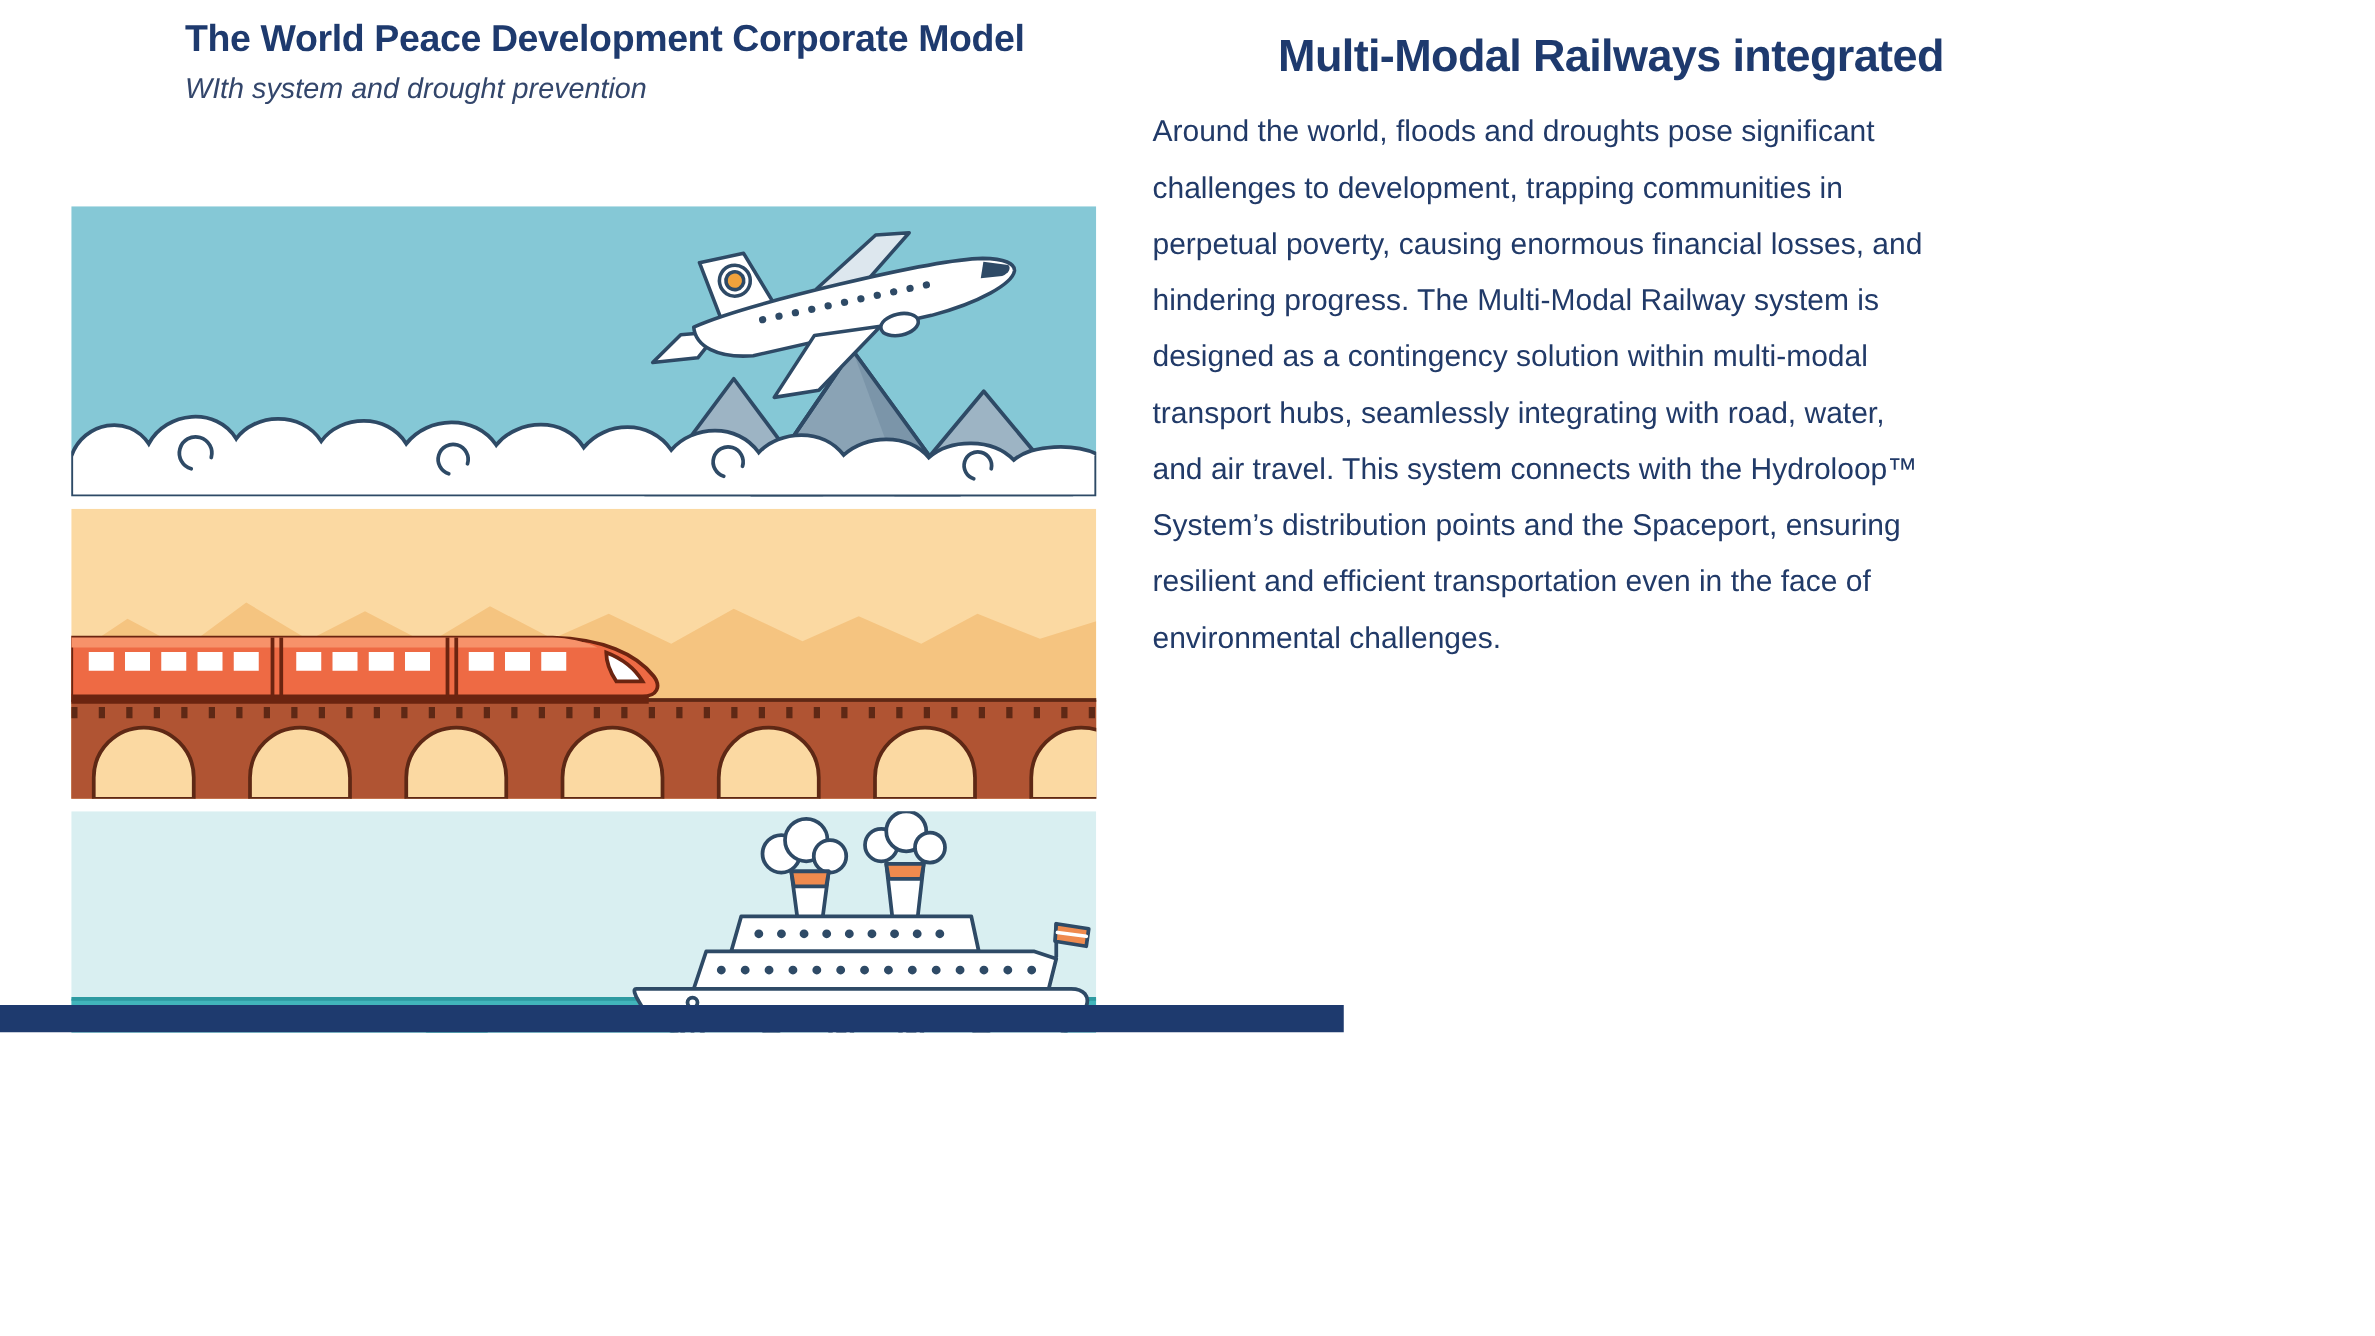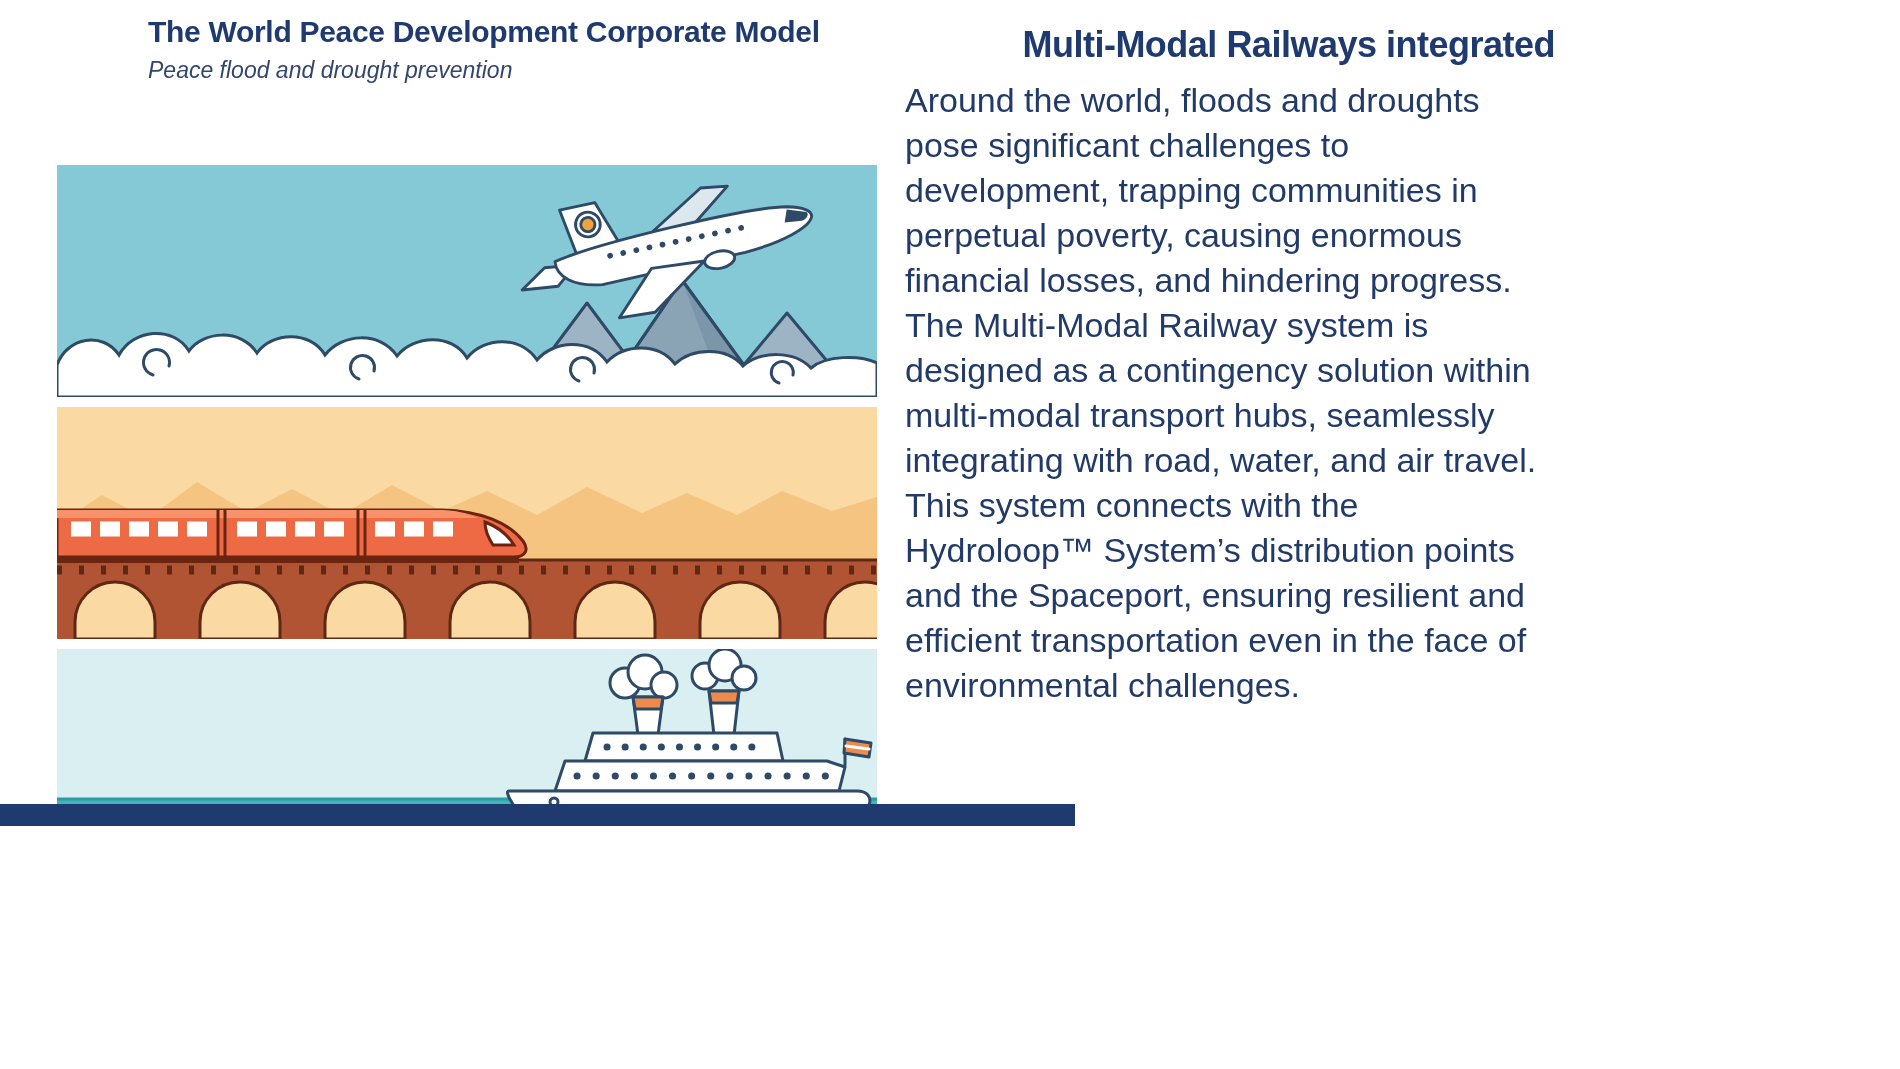--- a/index.html
+++ b/index.html
@@ -15,32 +15,32 @@
   .title    { font-size: 30px; font-weight: 700; line-height: 1.2; letter-spacing: -0.3px; }
   .subtitle { font-size: 25px; font-weight: 700; line-height: 1.2; letter-spacing: -0.2px; }
   .tagline  { font-size: 23px; font-style: italic; font-weight: 500; color: #33466b; margin-top: 7px; }
 
   .panels { position: absolute; left: 57px; top: 165px; width: 820px; display: flex; flex-direction: column; gap: 10px; }
   .panel  { width: 820px; height: 232px; }
   .panel svg { display: block; }
 
   .textcol { position: absolute; left: 905px; top: 24px; width: 650px; color: #213a68; }
   .heading { font-size: 36px; font-weight: 700; margin: 0 0 12px 0; letter-spacing: -0.5px; color: #1e3a6e; text-align: right; }
-  .body-text { font-size: 34px; line-height: 45px; margin: 0; }
+  .body-text { font-size: 24px; line-height: 45px; margin: 17px; }
 
   .footer-bar { position: absolute; left: 0; bottom: 0; width: 1075px; height: 22px; background: #1e3a6e; }
 </style>
 </head>
 <body>
 
 <div class="slide">
 
   <header class="header">
     <div class="title">The World Peace Development Corporate Model</div>
-    <div class="tagline">Peace flood and drought prevention</div>
+    <div class="tagline">WIth system and drought prevention</div>
   </header>
 
   <div class="panels">
 
     <div class="panel">
       <svg width="820" height="232" viewBox="0 0 820 232">
         <rect width="820" height="232" fill="#85c8d6"></rect>
         <g stroke="#2e4a66" stroke-width="3" stroke-linejoin="round">
           <polygon points="460,232 530,138 600,232" fill="#9db4c4"></polygon>
           <polygon points="545,232 625,115 710,232" fill="#8aa3b5"></polygon>

